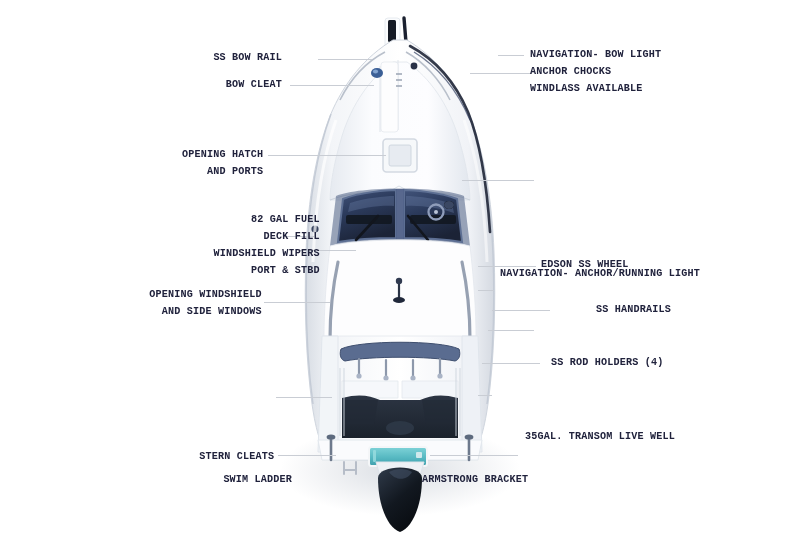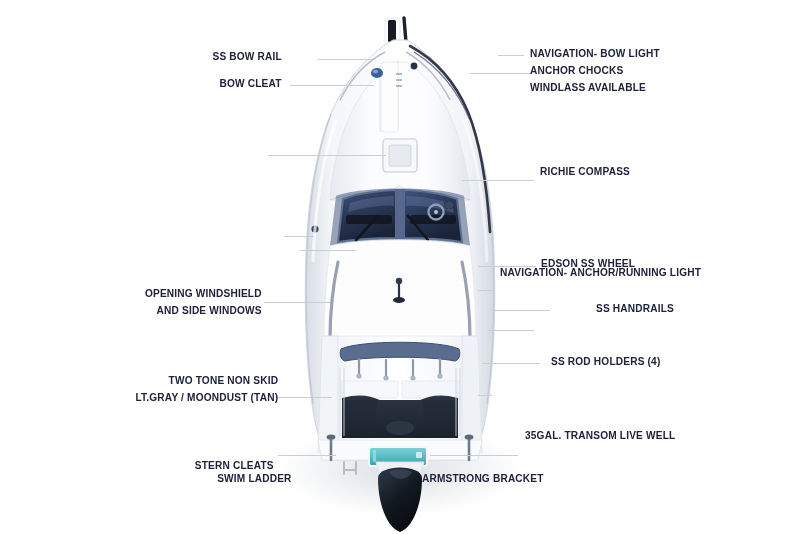--- a/index.html
+++ b/index.html
@@ -7,21 +7,21 @@
     margin: 0;
     padding: 0;
     background: #ffffff;
   }
   #stage {
     position: relative;
     width: 800px;
     height: 534px;
     background: #ffffff;
     overflow: hidden;
-    font-family: Liberation Sans, sans-serif;
+    font-family: Liberation Mono, monospace;
   }
   .label-block { position: absolute; }
   .label-block.l { text-align: right; }
   .label-block.r { text-align: left; }
   .label-line {
     color: #20223c;
     font-weight: 700;
     font-size: 11.5px;
     letter-spacing: 0.2px;
     line-height: 17px;
@@ -277,49 +277,52 @@
   <div class="leader" style="left:430px; top:455px; width:88px;"></div>
 
   <div class="label-block l" style="right:518px; top:48px;">
     <span class="label-line">SS  BOW RAIL</span>
   </div>
 
   <div class="label-block l" style="right:518px; top:75px;">
     <span class="label-line">BOW CLEAT</span>
   </div>
 
-
+  <div class="label-block l" style="right:537px; top:145px;">
+    <span class="label-line">OPENING HATCH</span>
+    <span class="label-line">AND PORTS</span>
+  </div>
+
+  <div class="label-block l" style="right:480px; top:210px;">
+    <span class="label-line">82 GAL FUEL</span>
+    <span class="label-line">DECK FILL</span>
+    <span class="label-line">WINDSHIELD WIPERS</span>
+    <span class="label-line">PORT &amp; STBD</span>
+  </div>
 
   <div class="label-block l" style="right:538px; top:285px;">
     <span class="label-line">OPENING WINDSHIELD</span>
     <span class="label-line">AND SIDE WINDOWS</span>
   </div>
 
-  <div class="label-block l" style="right:522px; top:372px;">
-    <span class="label-line">TWO TONE NON SKID</span>
-    <span class="label-line">LT.GRAY / MOONDUST (TAN)</span>
-  </div>
-
-  <div class="label-block l" style="right:526px; top:457px;">
+
+  <div class="label-block l" style="right:526px; top:447px;">
     <span class="label-line">STERN CLEATS</span>
   </div>
 
   <div class="label-block l" style="right:508px; top:470px;">
     <span class="label-line">SWIM LADDER</span>
   </div>
 
   <div class="label-block r" style="left:530px; top:45px;">
     <span class="label-line">NAVIGATION- BOW LIGHT</span>
     <span class="label-line">ANCHOR CHOCKS</span>
     <span class="label-line">WINDLASS AVAILABLE</span>
   </div>
 
-  <div class="label-block r" style="left:540px; top:163px;">
-    <span class="label-line">RICHIE COMPASS</span>
-  </div>
 
   <div class="label-block r" style="left:541px; top:255px;">
     <span class="label-line">EDSON SS WHEEL</span>
   </div>
 
   <div class="label-block r" style="left:500px; top:264px;">
     <span class="label-line">NAVIGATION- ANCHOR/RUNNING LIGHT</span>
   </div>
 
   <div class="label-block r" style="left:596px; top:300px;">

